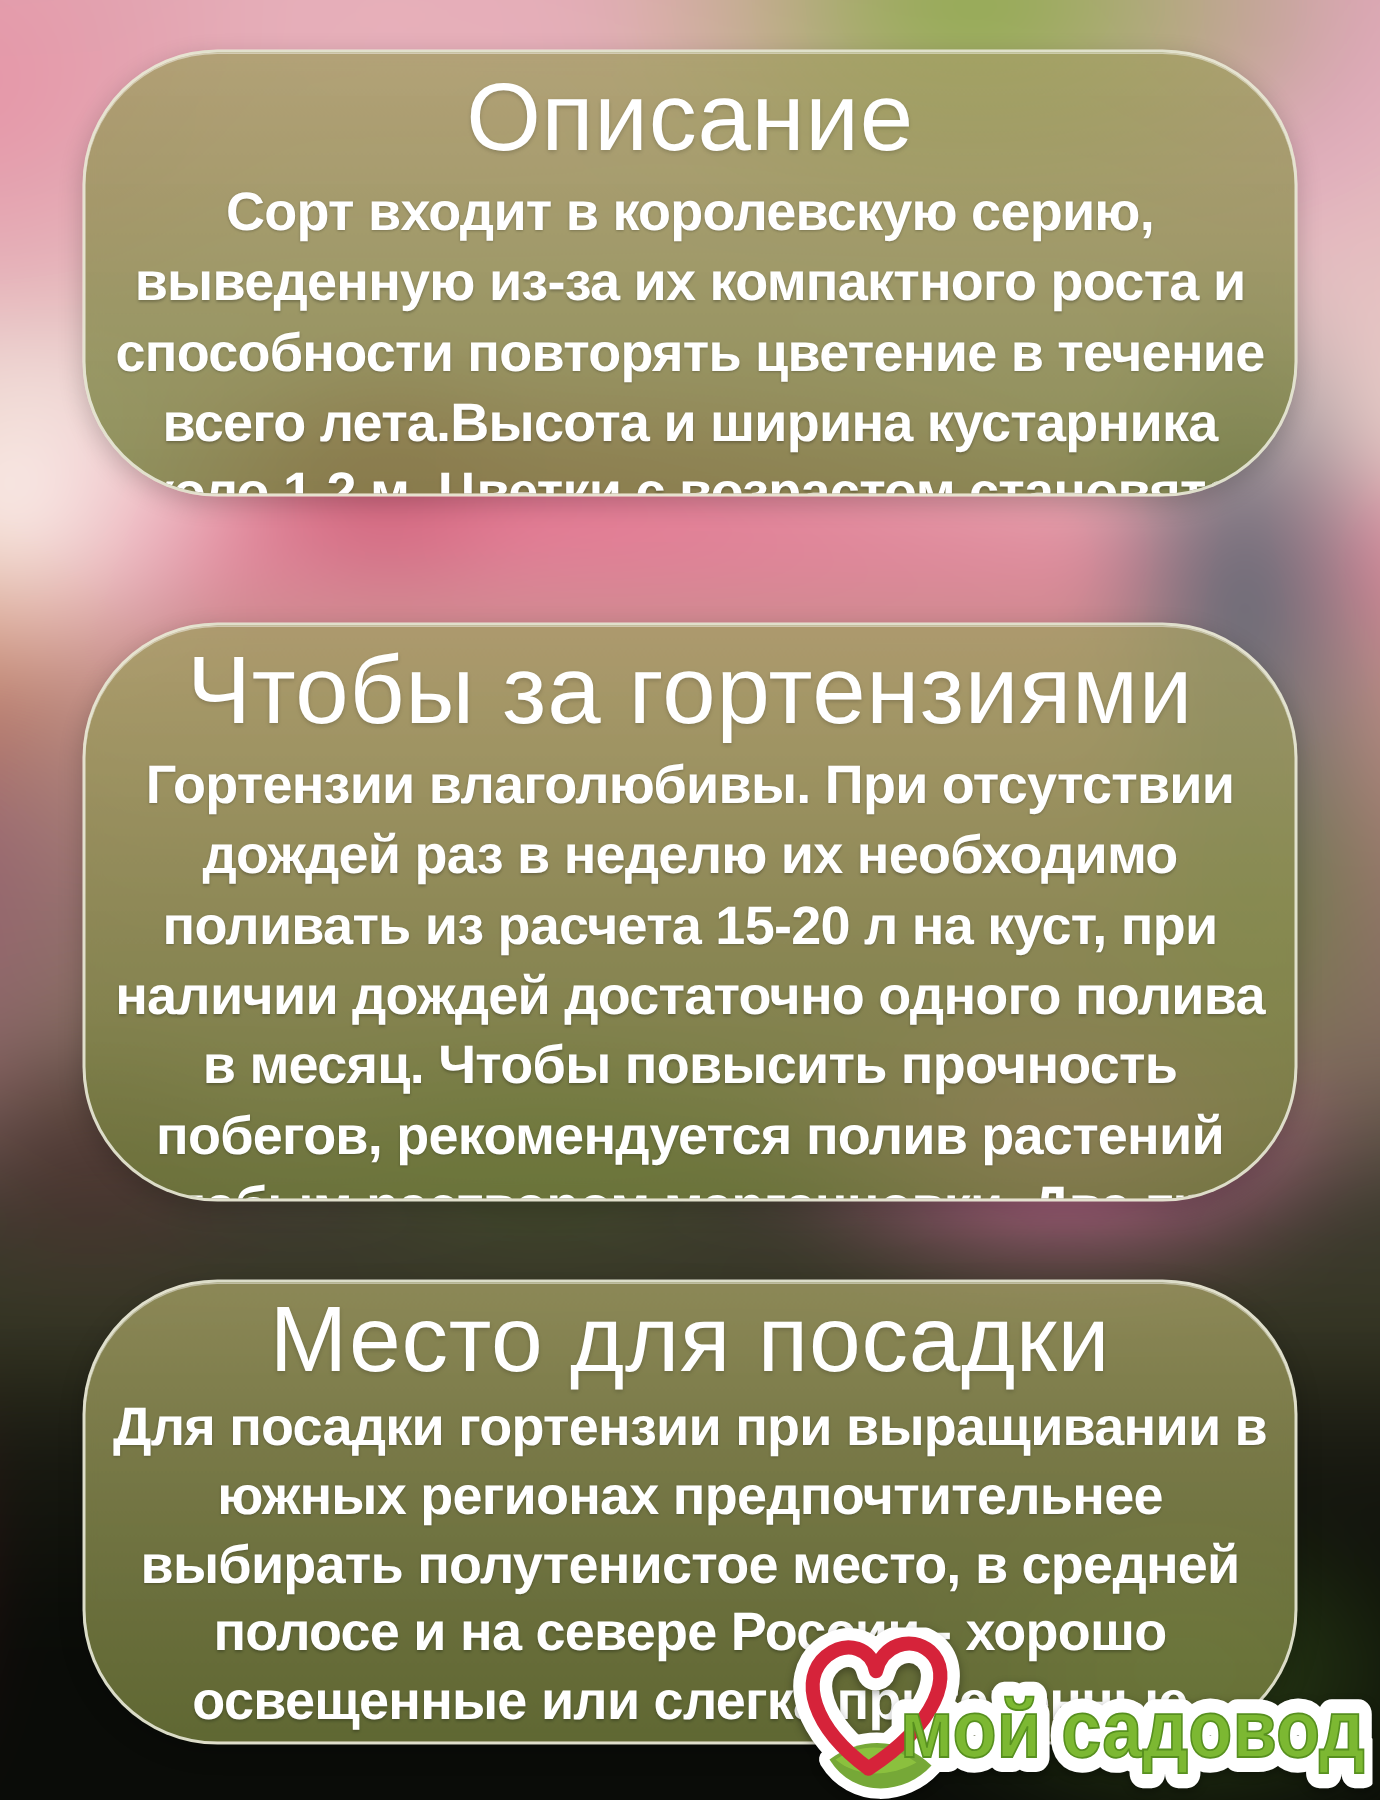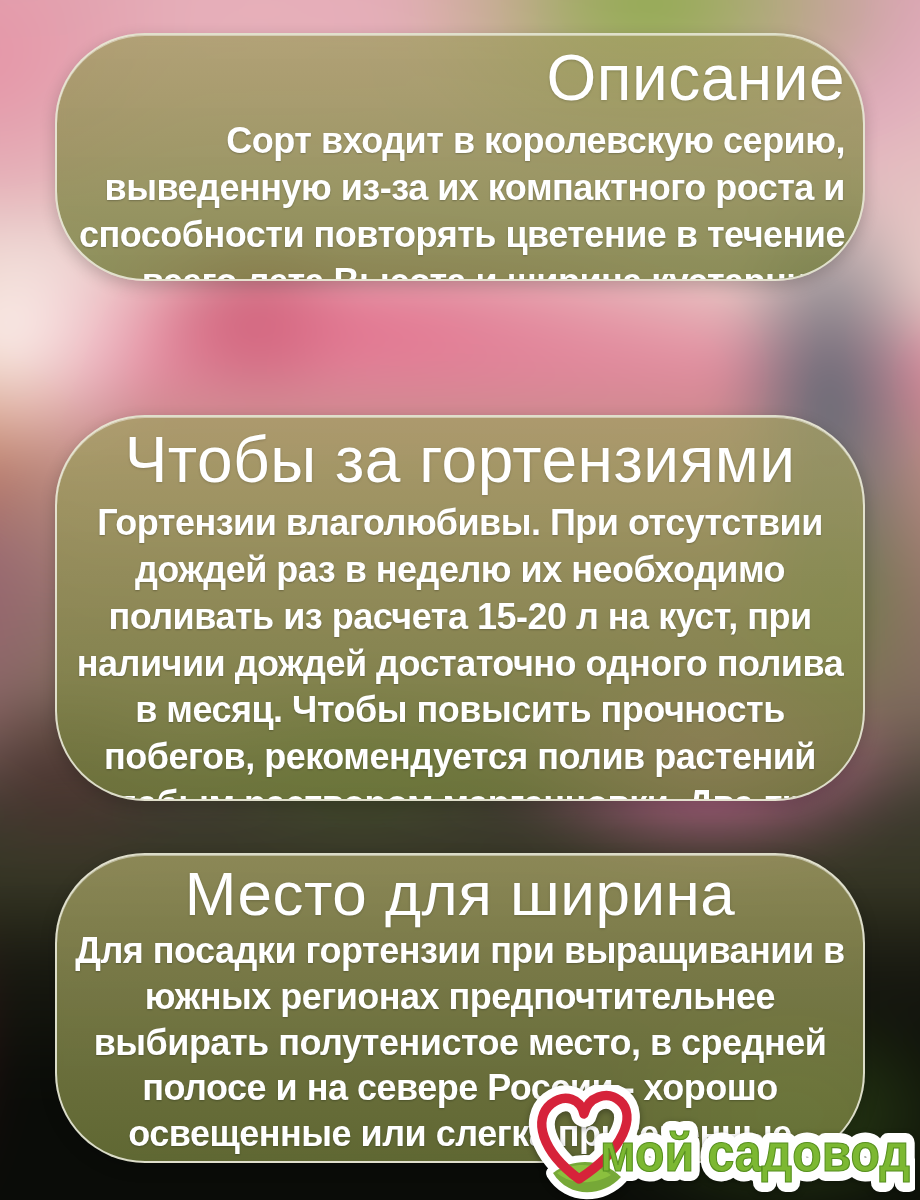--- a/index.html
+++ b/index.html
@@ -34,21 +34,21 @@
   .card{
     position:absolute;left:55px;width:810px;box-sizing:border-box;
     border-radius:90px;
     background:linear-gradient(180deg, rgba(163,158,100,.78), rgba(117,127,62,.80));
     border:2px solid rgba(240,240,226,.85);
     box-shadow:0 5px 16px rgba(0,0,0,.20), inset 0 1px 0 rgba(255,255,255,.45);
     backdrop-filter:blur(6px);
     color:#fff;text-align:center;
     padding:8px 18px 0;overflow:hidden;
   }
-  .card-1{top:33px;height:248px;text-align:right;}
+  .card-1{top:33px;height:298px;}
   .card-2{top:415px;height:386px;}
   .card-3{top:853px;height:310px;padding-top:4px;}
   .card h1{
     margin:2px 0 6px;
     font-weight:300;font-size:64px;line-height:1.05;
     letter-spacing:.5px;
     text-shadow:0 1px 3px rgba(0,0,0,.18);
   }
   .card-3 h1{font-size:62px;margin-bottom:2px;}
   .card p{
@@ -78,21 +78,21 @@
     <h1>Описание</h1>
     <p>Сорт входит в королевскую серию, выведенную из-за их компактного роста и способности повторять цветение в течение всего лета.Высота и ширина кустарника около 1,2 м. Цветки с возрастом становятся огненно-красными и сохраняю свой цветущий вид до сильных морозов. Гортензия имеет жесткие стебли, потому идеально подходит под срезку.</p>
   </section>
 
   <section class="card card-2">
     <h1>Чтобы за гортензиями</h1>
     <p>Гортензии влаголюбивы. При отсутствии дождей раз в неделю их необходимо поливать из расчета 15-20 л на куст, при наличии дождей достаточно одного полива в месяц. Чтобы повысить прочность побегов, рекомендуется полив растений слабым раствором марганцовки. Два-три раза за сезон одновременно с прополками проводят рыхление приствольных кругов. В период бутонизации удаляют все слабые веточки с соцветиями.</p>
   </section>
 
   <section class="card card-3">
-    <h1>Место для ширина</h1>
+    <h1>Место для посадки</h1>
     <p>Для посадки гортензии при выращивании в южных регионах предпочтительнее выбирать полутенистое место, в средней полосе и на севере России - хорошо освещенные или слегка притененные участки. Молодые растения рекомендуется защищать от полуденного солнца и ветра. Гортензии очень влаголюбивы, поэтому посадка вблизи деревьев, поглощающих много влаги, для</p>
   </section>
 
   <div class="logo">
     <svg viewBox="0 0 392 118" xmlns="http://www.w3.org/2000/svg">
 
       <g>
         <text x="232" y="86" text-anchor="middle" textLength="310" lengthAdjust="spacingAndGlyphs" font-family="Liberation Sans, sans-serif" font-weight="bold" font-size="54" fill="#ffffff" stroke="#ffffff" stroke-width="20" stroke-linejoin="round" paint-order="stroke">мой садовод</text>
         <path d="M30 88 C54 70 82 76 98 92 C80 112 46 114 30 88 Z" fill="#ffffff" stroke="#ffffff" stroke-width="14" stroke-linejoin="round"></path>
         <path d="M56 94 C18 66 10 34 28 19 C42 8 58 14 61 29 C65 12 84 5 97 16 C113 30 102 64 56 94" fill="none" stroke="#ffffff" stroke-width="26" stroke-linecap="round" stroke-linejoin="round"></path>

